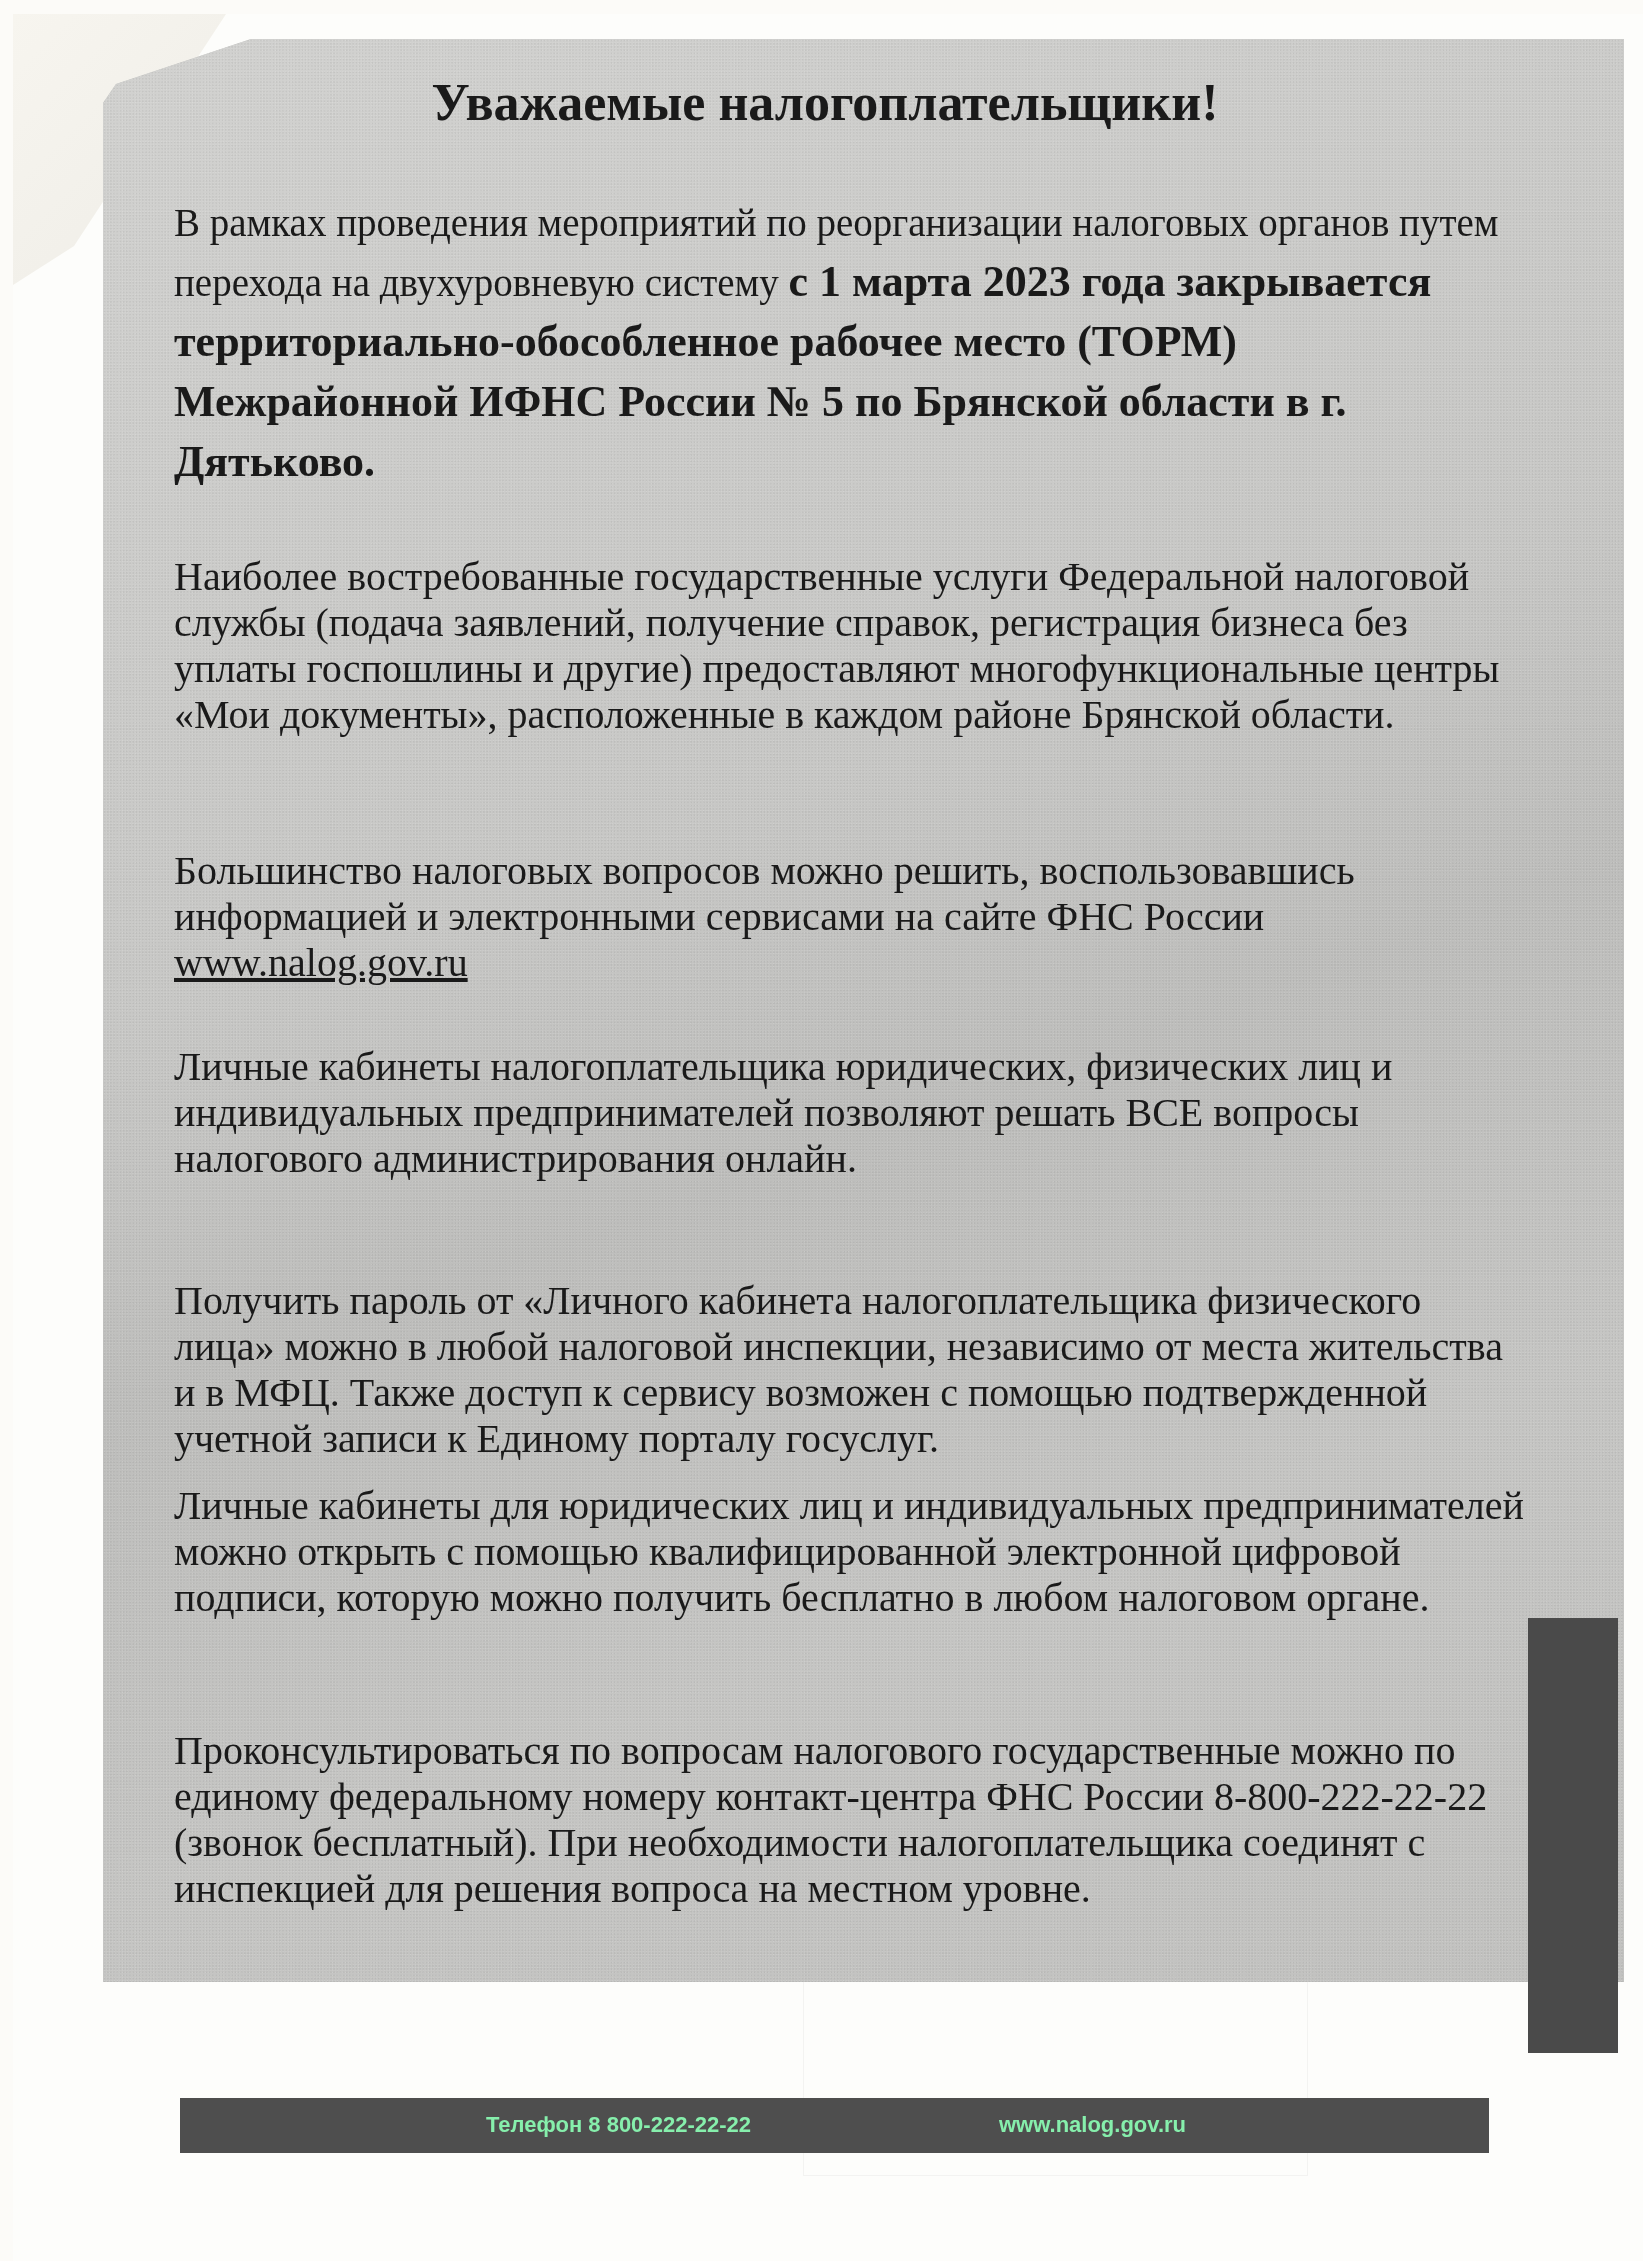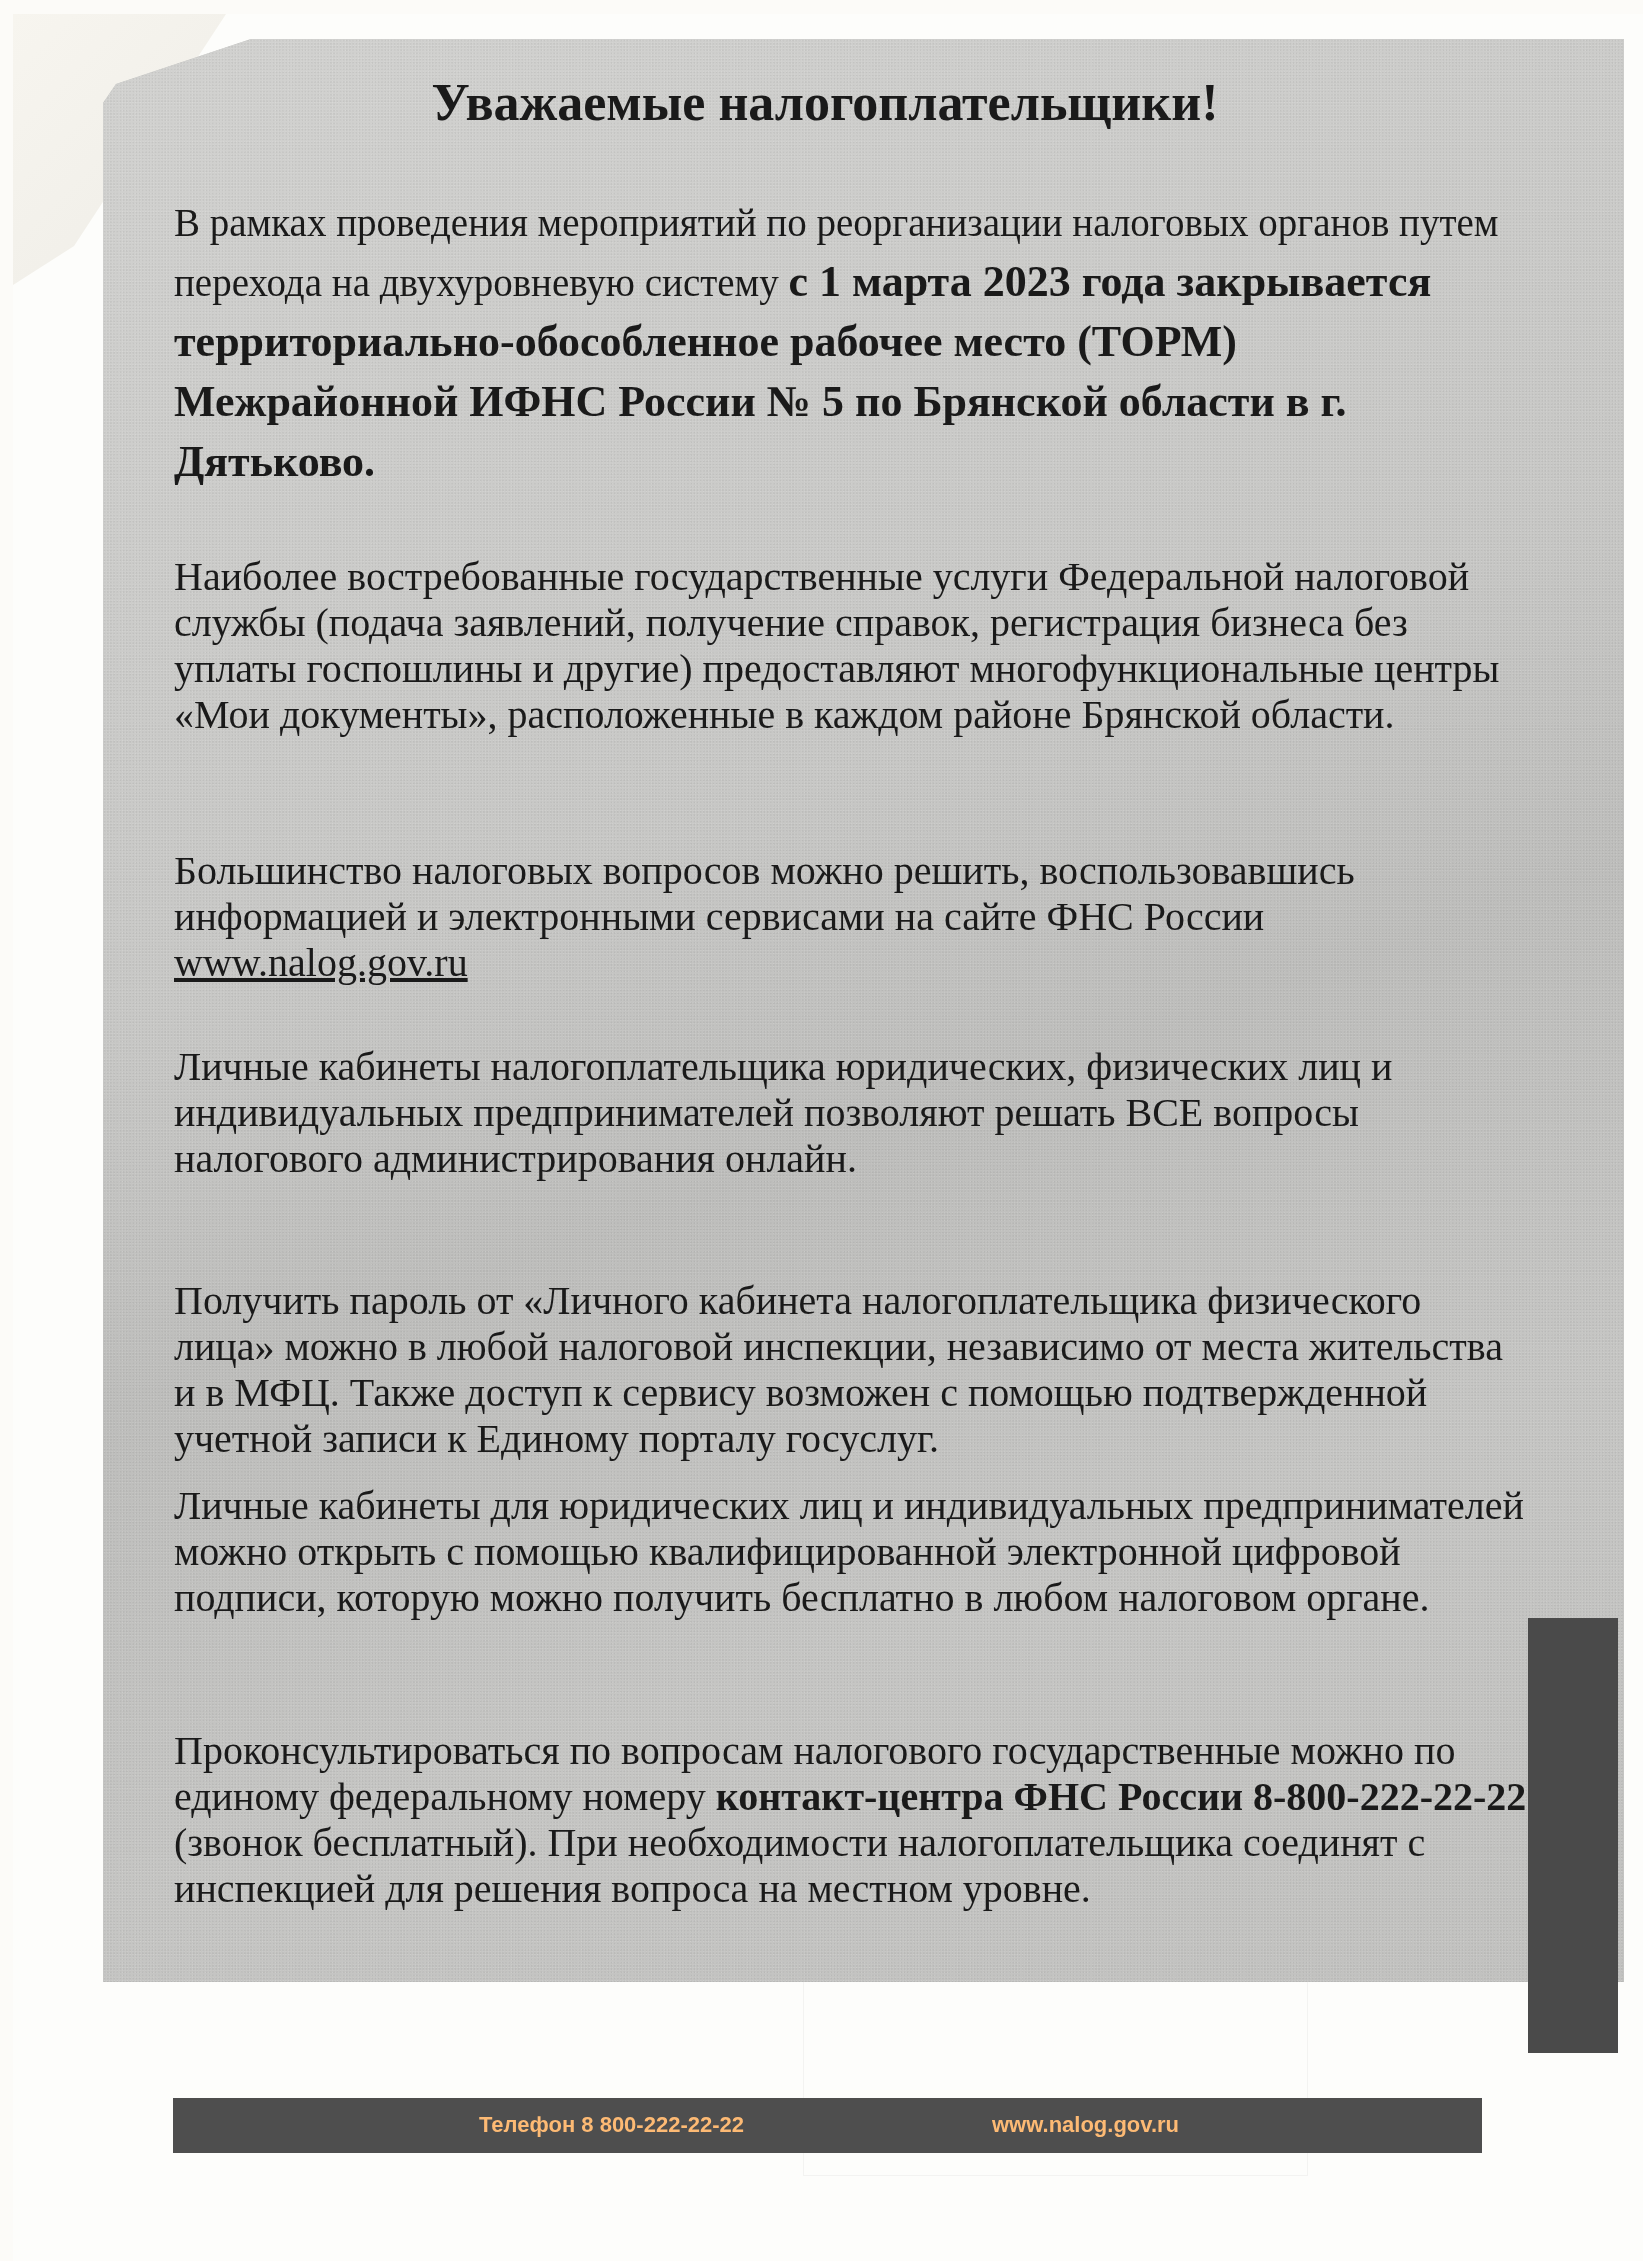--- a/index.html
+++ b/index.html
@@ -46,27 +46,27 @@
   }
   .title {
     position: absolute; left: 0; top: 77px; width: 1302px;
     text-align: center; font-weight: bold; font-size: 52px; line-height: 52px;
   }
   .para {
     position: absolute; left: 0; width: 1354px;
     font-size: 40px; line-height: 46px;
   }
   .para.big { font-size: 39px; line-height: 59px; }
-  .b { font-weight: bold; text-align: center; }
+  .b { font-weight: normal; text-align: center; }
   .b-lg { font-weight: bold; font-size: 44px; margin-top: 28px; }
   .u { text-decoration: underline; }
   .footer-bar {
-    position: absolute; left: 173px; top: 2098px; width: 1309px; height: 55px;
+    position: absolute; left: 180px; top: 2098px; width: 1309px; height: 55px;
     background: #4e4e4e;
-    color: #fdba74; font-family: "Liberation Sans", "DejaVu Sans", sans-serif;
+    color: #86efac; font-family: "Liberation Sans", "DejaVu Sans", sans-serif;
     font-weight: bold; font-size: 22px; text-align: right;
   }
   .footer-phone { position: absolute; left: 306px; top: 14px; }
   .footer-site { position: absolute; left: 819px; top: 14px; }
 </style>
 </head>
 <body>
 
 <div class="fold-bg"></div>
 <div class="paper"></div>

